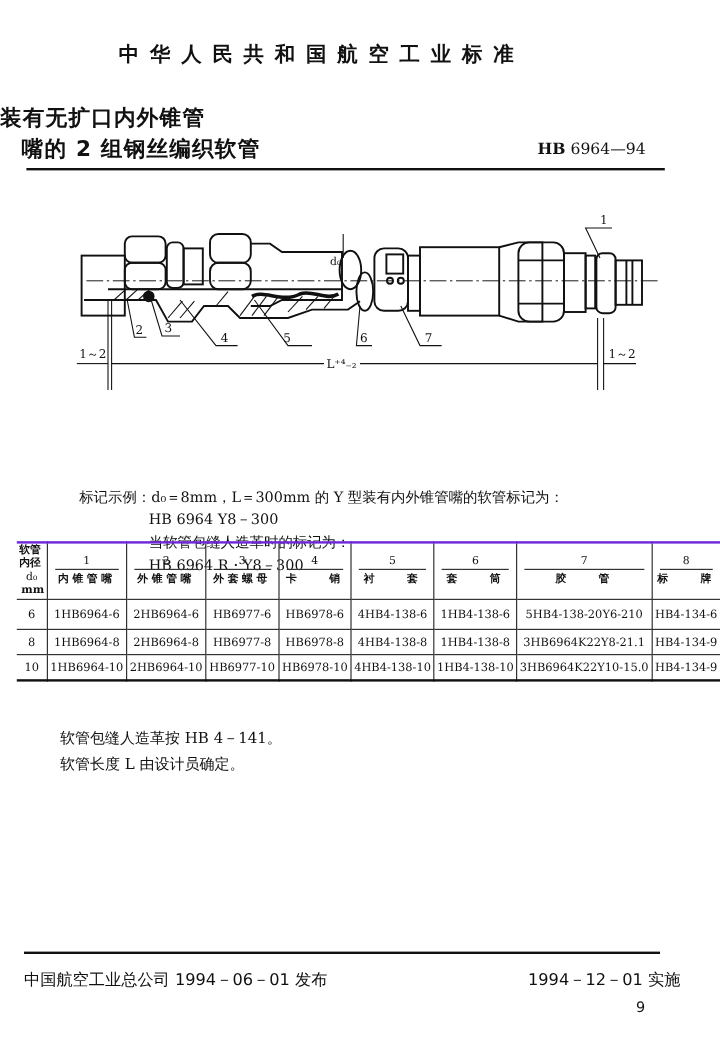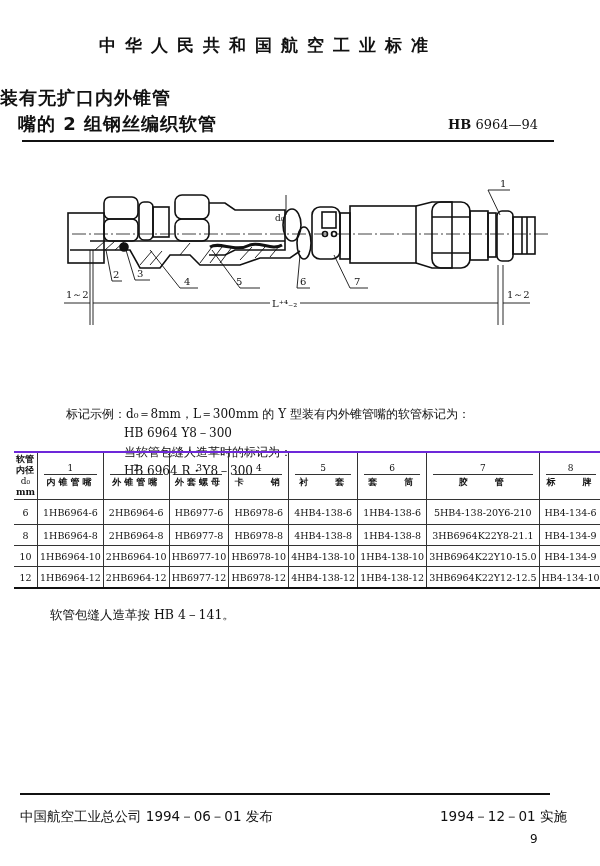--- a/index.html
+++ b/index.html
@@ -214,34 +214,24 @@
       <td class="c0">10</td>
       <td>1HB6964-10</td>
       <td>2HB6964-10</td>
       <td>HB6977-10</td>
       <td>HB6978-10</td>
       <td>4HB4-138-10</td>
       <td>1HB4-138-10</td>
       <td>3HB6964K22Y10-15.0</td>
       <td class="clast">HB4-134-9</td>
     </tr>
-    <tr>
-      <td class="c0">12</td>
-      <td>1HB6964-12</td>
-      <td>2HB6964-12</td>
-      <td>HB6977-12</td>
-      <td>HB6978-12</td>
-      <td>4HB4-138-12</td>
-      <td>1HB4-138-12</td>
-      <td>3HB6964K22Y12-12.5</td>
-      <td class="clast">HB4-134-10</td>
-    </tr>
   </tbody>
 </table>
 
 <div class="abs notes">
   <div>软管包缝人造革按 HB 4－141。</div>
+  <div>软管长度 L 由设计员确定。</div>
 </div>
 
 <div class="abs rule" style="left:20px; top:793px; width:530px; height:2px;"></div>
 <div class="abs footer" style="left:20px; top:808px;">中国航空工业总公司 1994－06－01 发布</div>
 <div class="abs footer" style="left:440px; top:808px;">1994－12－01 实施</div>
 <div class="abs footer" style="left:530px; top:832px; font-size:12px;">9</div>
 
 </body></html>

